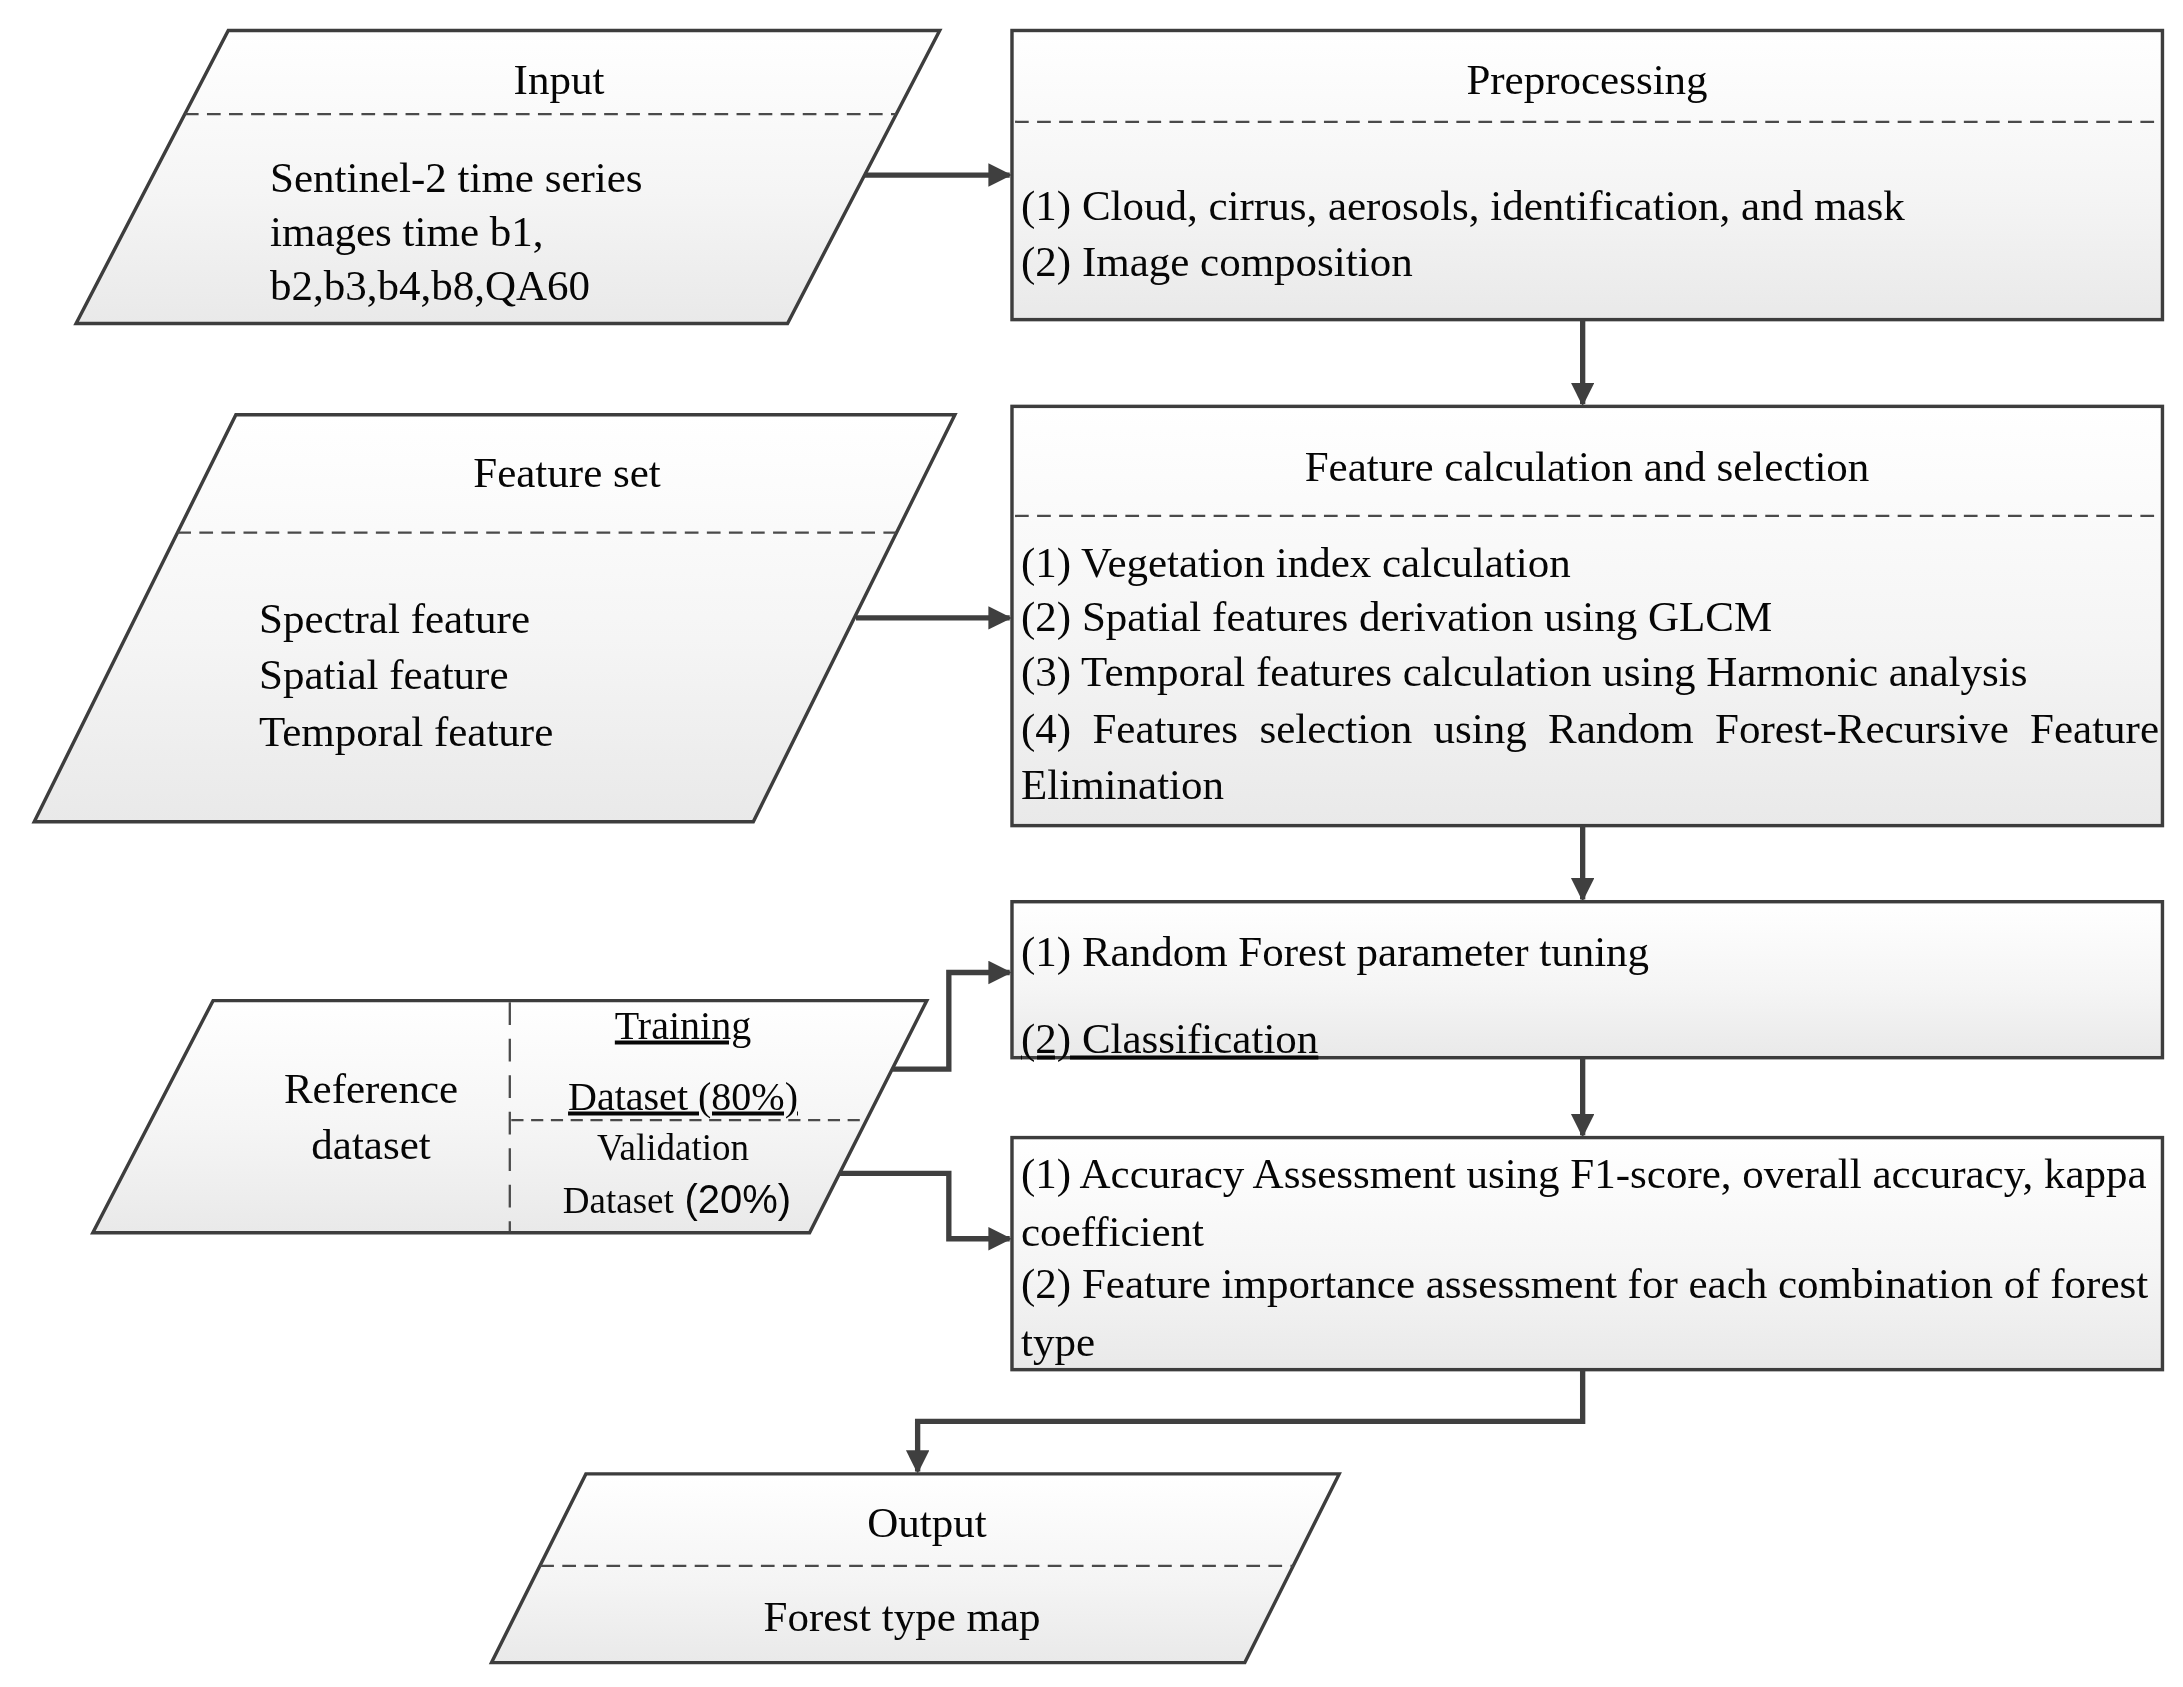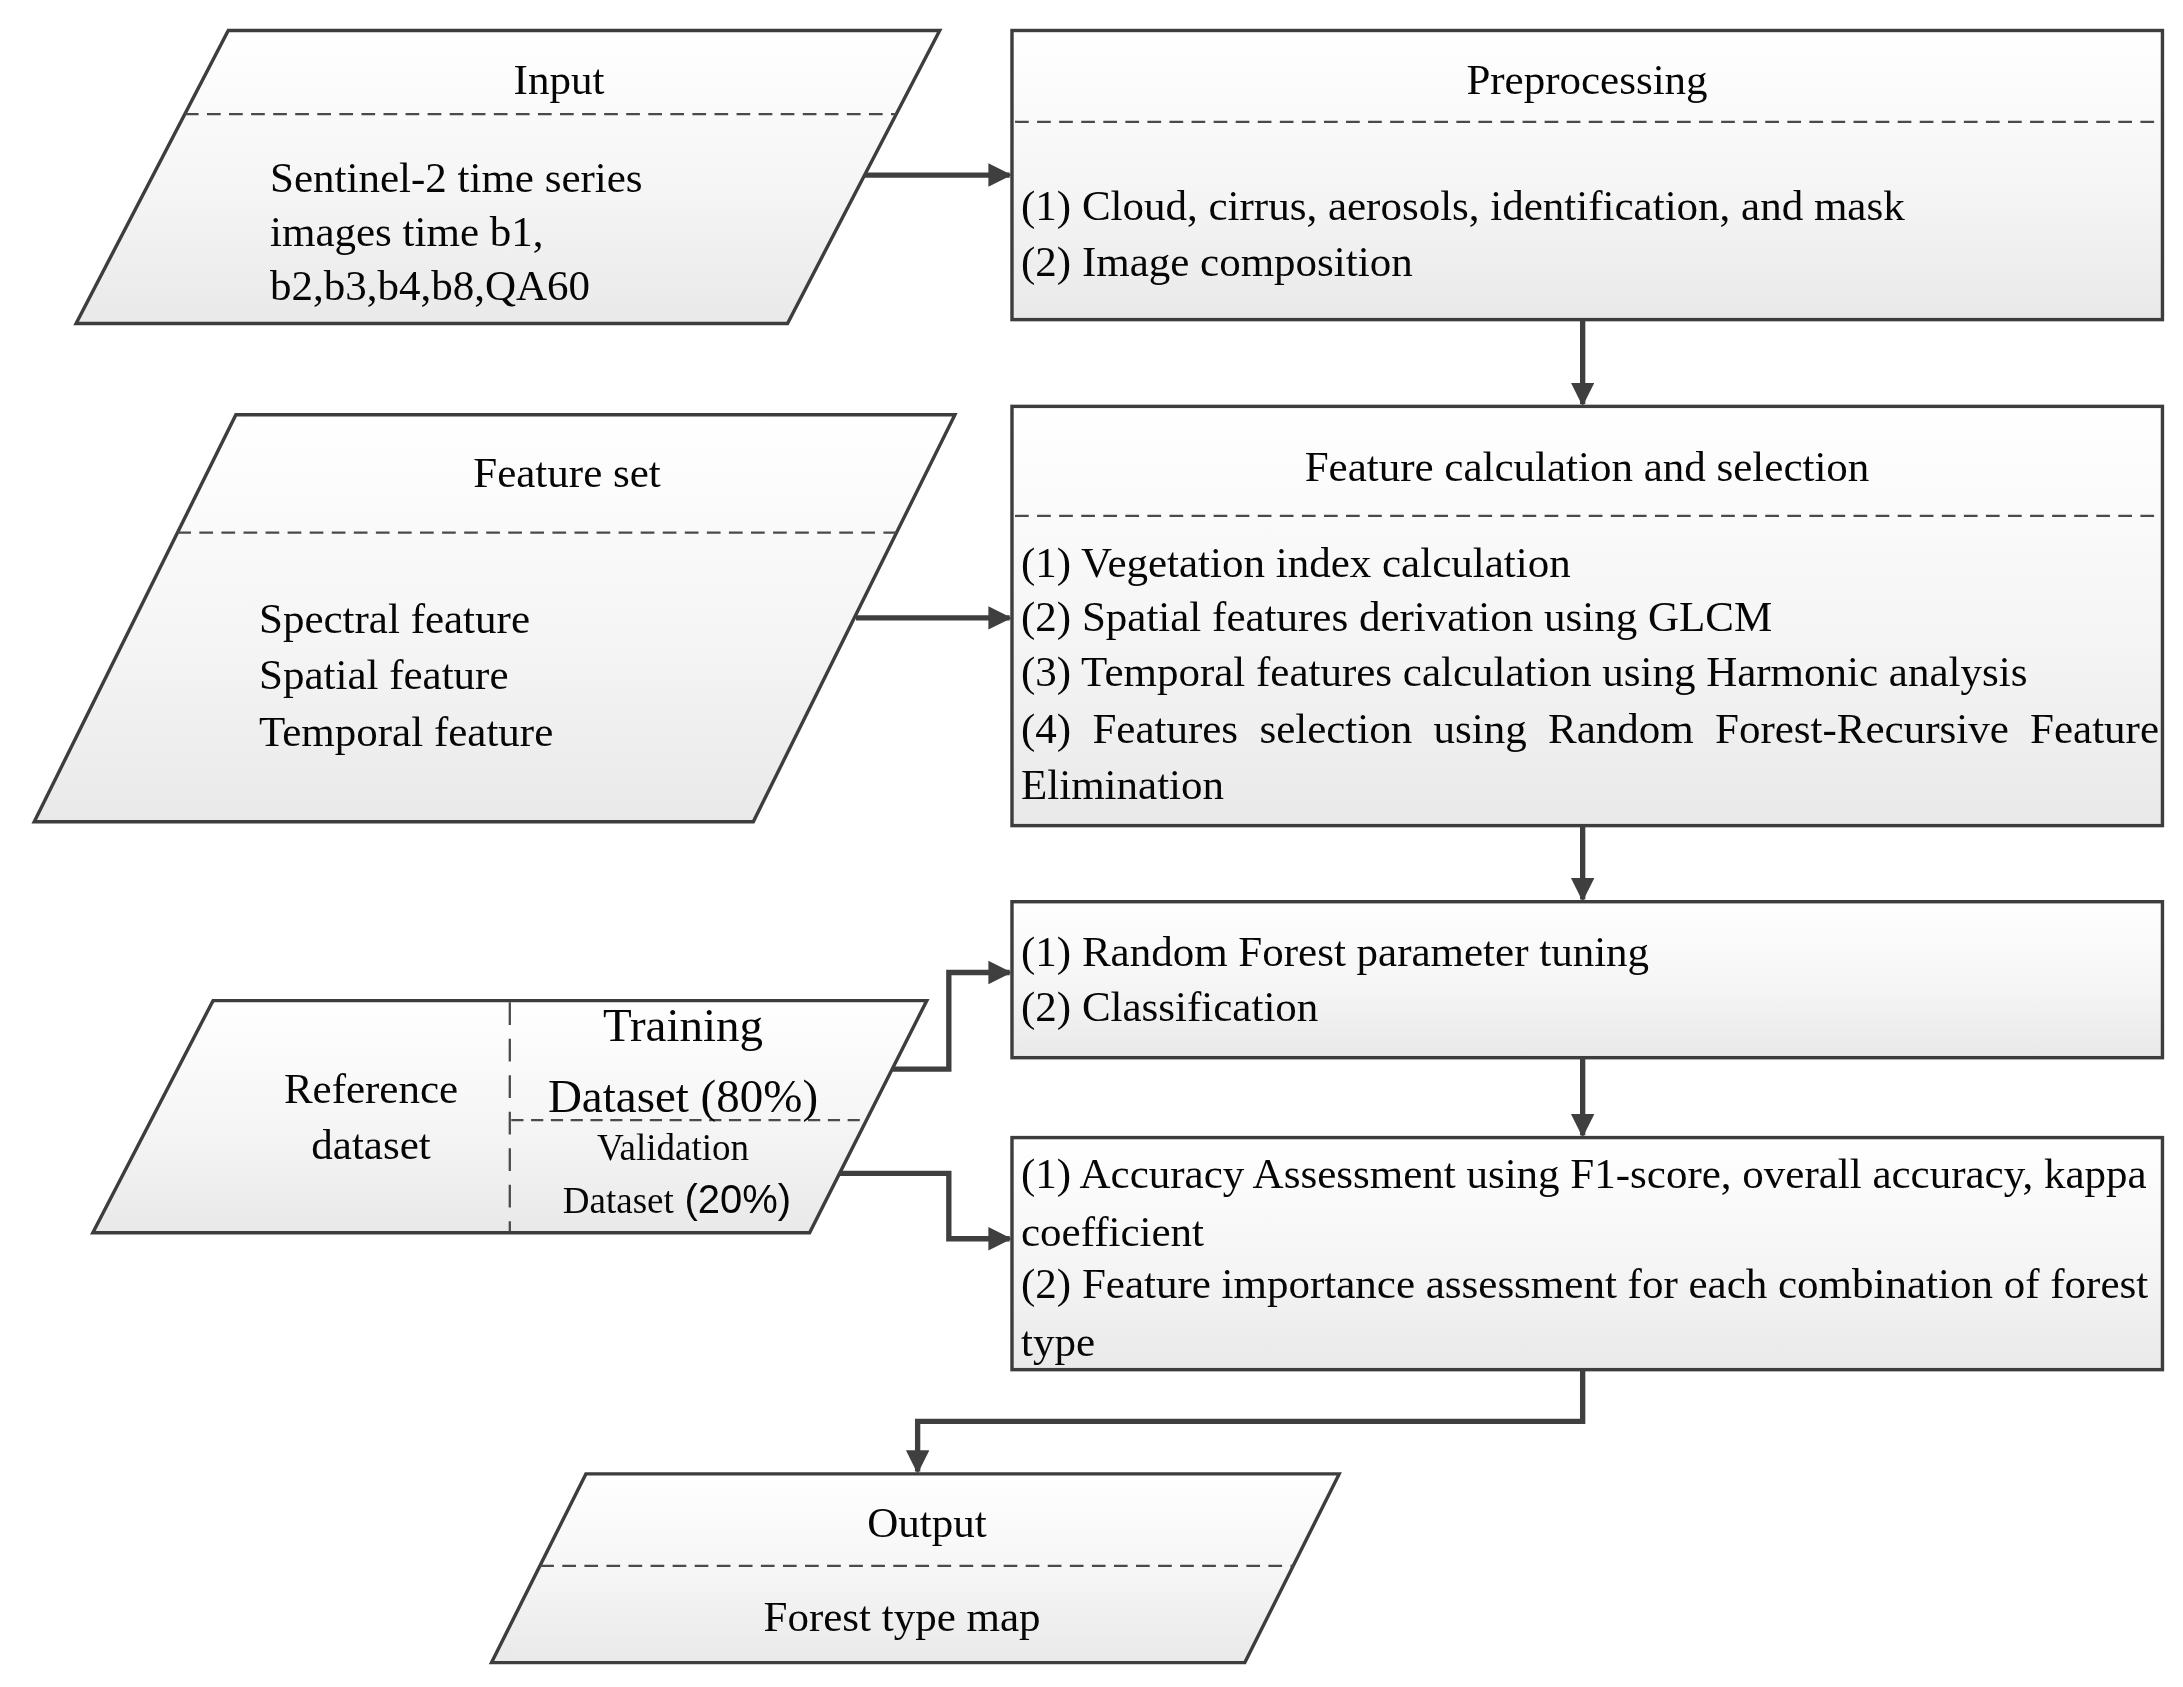--- a/index.html
+++ b/index.html
@@ -4,21 +4,21 @@
 <style>
   html,body{margin:0;padding:0;background:#ffffff;}
   body{width:2183px;height:1687px;overflow:hidden;}
   .stage{position:absolute;left:0;top:0;width:2183px;height:1288px;background:#ffffff;}
   svg.layer{position:absolute;left:0;top:0;}
   .t{position:absolute;color:#060606;font-family:"Liberation Serif","DejaVu Serif",serif;}
   .c{transform:translate(-50%,-50%);white-space:nowrap;text-align:center;}
   .l{transform:translateY(-50%);white-space:nowrap;}
   .blk{line-height:58px;}
   .fs56{font-size:43px;}
-  .fs52{font-size:47px;}
+  .fs52{font-size:40px;text-decoration:underline;}
   .fs48{font-size:37px;}
   .sans{font-family:"Liberation Sans","DejaVu Sans",sans-serif;font-size:40px;}
   .just{text-align:justify;}
   .shape{fill:url(#gfill);stroke:#3d3d3d;stroke-width:4.5;}
   .dash{stroke:#4a4a4a;stroke-width:3;fill:none;}
   .arrow{stroke:#3f3f3f;stroke-width:7;fill:none;stroke-linejoin:miter;}
 </style>
 </head>
 <body>
 
@@ -77,21 +77,21 @@
   <div class="t l fs56" style="left:259px;top:674px;">Spatial feature</div>
   <div class="t l fs56" style="left:259px;top:731px;">Temporal feature</div>
 
   <div class="t c fs56" style="left:1587px;top:466px;">Feature calculation and selection</div>
   <div class="t l fs56" style="left:1021px;top:562px;">(1) Vegetation index calculation</div>
   <div class="t l fs56" style="left:1021px;top:616px;">(2) Spatial features derivation using GLCM</div>
   <div class="t l fs56" style="left:1021px;top:671px;">(3) Temporal features calculation using Harmonic analysis</div>
   <div class="t blk just fs56" style="left:1021px;top:701px;width:1138px;line-height:56px;">(4) Features selection using Random Forest-Recursive Feature Elimination</div>
 
   <div class="t l fs56" style="left:1021px;top:951px;">(1) Random Forest parameter tuning</div>
-  <div class="t l fs56" style="left:1021px;top:1006px;">(2) Classification</div>
+  <div class="t l fs56" style="left:1021px;top:1038px;text-decoration:underline;">(2) Classification</div>
 
   <div class="t c fs56" style="left:371px;top:1088px;">Reference</div>
   <div class="t c fs56" style="left:371px;top:1144px;">dataset</div>
   <div class="t c fs52" style="left:683px;top:1025px;">Training</div>
   <div class="t c fs52" style="left:683px;top:1079px;margin-top:17px;">Dataset (80%)</div>
   <div class="t c fs48" style="left:673px;top:1147px;">Validation</div>
   <div class="t c fs48" style="left:677px;top:1199px;">
     <span style="margin-right:10.7px;">Dataset</span><span class="sans">(20%)</span>
   </div>
 

